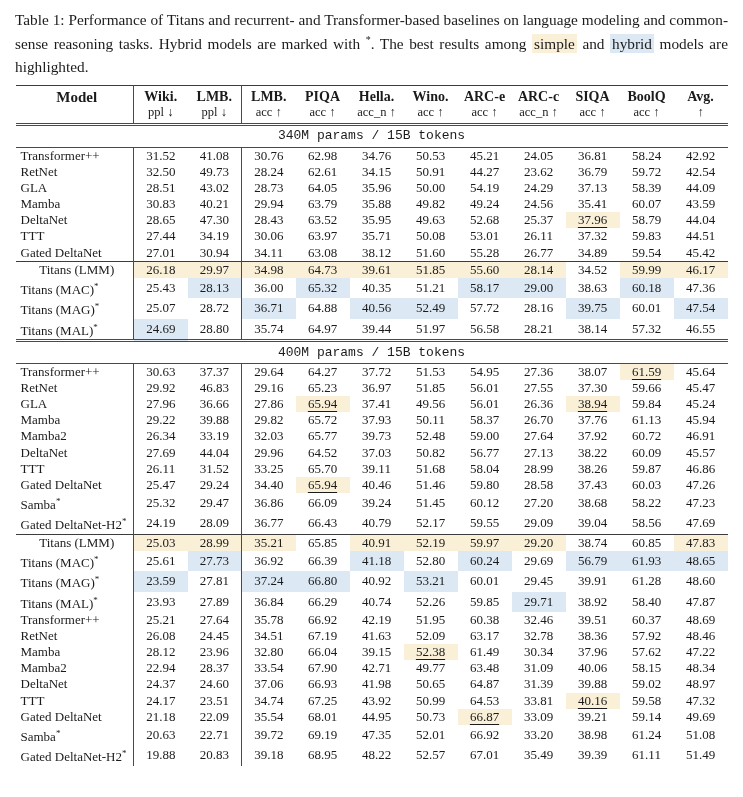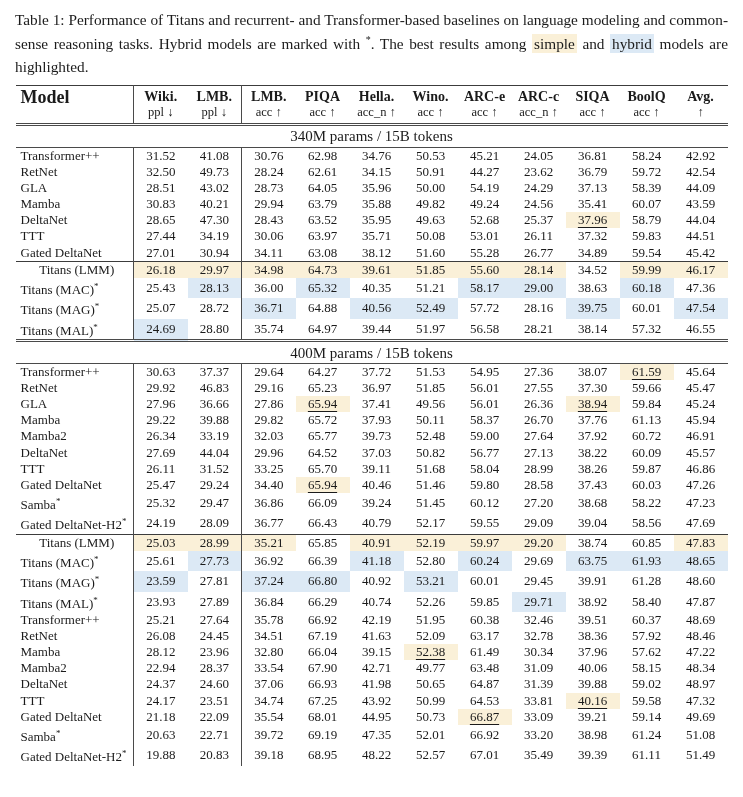--- a/index.html
+++ b/index.html
@@ -29,30 +29,31 @@
     font-size:13px;
   }
   col.c-model { width:118px; }
   col.c-num { width:54px; }
 
   th, td { padding:0; line-height:16.1px; text-align:center; font-weight:normal; }
 
   thead th { border-top:1.5px solid #3c3c3c; padding-top:3px; padding-bottom:3px; vertical-align:top; }
   thead th .h1 { font-weight:bold; font-size:14px; line-height:16px; }
   thead th .h2 { font-weight:normal; font-size:12.5px; line-height:15px; }
-  th.model-h { text-align:left; padding-left:5px; font-weight:bold; font-size:18px; }
+  th.model-h { text-align:center; padding-left:5px; font-weight:bold; font-size:15px; }
 
   .vr { border-right:1px solid #4a4a4a; }
 
   tr.section-title td {
     border-top:3px double #4a4a4a;
     border-bottom:1px solid #4a4a4a;
     text-align:center;
-    font-size:15px;
+    font-size:13px;
     padding:2.5px 0;
+    font-family:Liberation Mono, monospace;
   }
   tr.group-start td { border-top:1.4px solid #3c3c3c;text-align:center; }
 
   td.model { text-align:left; padding-left:5px; white-space:nowrap; }
   td.model sup { font-size:9px; }
 
   td.hl-simple { background:var(--hl-simple,#faf0d8); }
   td.hl-hybrid { background:var(--hl-hybrid,#dce9f5); }
   td.ul { text-decoration:underline; text-underline-offset:2.5px; text-decoration-thickness:0.9px; }
 </style>
@@ -443,21 +444,21 @@
       <tr>
         <td class="model vr">Titans (MAC)<sup>*</sup></td>
         <td>25.61</td>
         <td class="vr hl-hybrid">27.73</td>
         <td>36.92</td>
         <td>66.39</td>
         <td class="hl-hybrid">41.18</td>
         <td>52.80</td>
         <td class="hl-hybrid">60.24</td>
         <td>29.69</td>
-        <td class="hl-hybrid">63.75</td>
+        <td class="hl-hybrid">56.79</td>
         <td class="hl-hybrid">61.93</td>
         <td class="hl-hybrid">48.65</td>
       </tr>
       <tr>
         <td class="model vr">Titans (MAG)<sup>*</sup></td>
         <td class="hl-hybrid">23.59</td>
         <td class="vr">27.81</td>
         <td class="hl-hybrid">37.24</td>
         <td class="hl-hybrid">66.80</td>
         <td>40.92</td>

